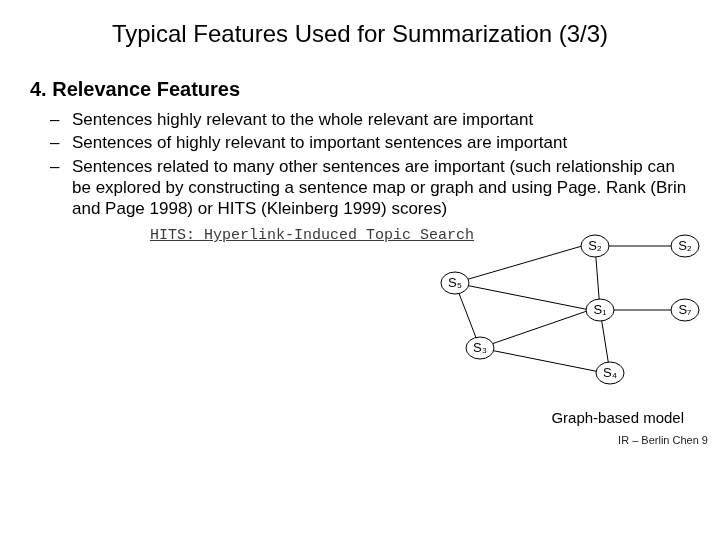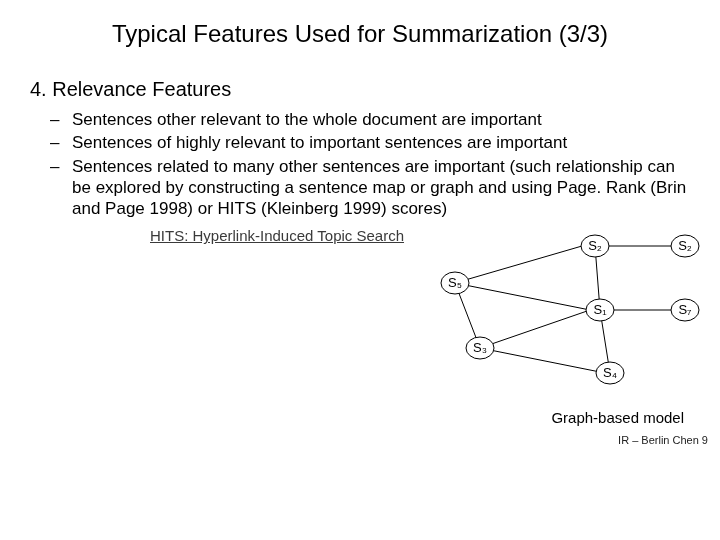--- a/index.html
+++ b/index.html
@@ -22,21 +22,21 @@
   }
   .title {
     font-size: 24px;
     text-align: center;
     margin: 0 0 30px 0;
     font-weight: normal;
   }
   .section-heading {
     font-size: 20px;
     margin: 10px 0 8px 0;
-    font-weight: normal;
+    font-weight: bold;
   }
   ul.dash {
     list-style: none;
     margin: 0 0 0 20px;
     padding: 0;
   }
   ul.dash > li {
     font-size: 17px;
     line-height: 1.25;
     margin: 2px 0;
@@ -48,20 +48,21 @@
     position: absolute;
     left: 0;
     top: 0;
   }
   .hits-line {
     font-size: 15px;
     color: #3a3a3a;
     margin: 6px 0 18px 120px;
     text-decoration: underline;
     display: inline-block;
+    font-family: Liberation Mono, monospace;
   }
   .section5 {
     margin-top: 8px;
     width: 360px;
   }
   .section5-block {
     display: block;
   }
   .graph-area {
     position: absolute;
@@ -108,21 +109,21 @@
 </head>
 <body>
 
 <div class="slide">
 
   <h1 class="title">Typical Features Used for Summarization (3/3)</h1>
 
   <div>
     <div class="section-heading">4. Relevance Features</div>
     <ul class="dash">
-      <li>Sentences other relevant to the whole document are important</li>
+      <li>Sentences highly relevant to the whole relevant are important</li>
       <li>Sentences of highly relevant to important sentences are important</li>
       <li>Sentences related to many other sentences are important (such relationship can be explored by constructing a sentence map or graph and using Page. Rank (Brin and Page 1998) or HITS (Kleinberg 1999) scores)</li>
     </ul>
     <span class="hits-line">HITS:  Hyperlink-Induced  Topic Search</span>
   </div>
 
 
   <div class="graph-area">
     <svg class="graph" viewBox="0 0 290 180">
 

